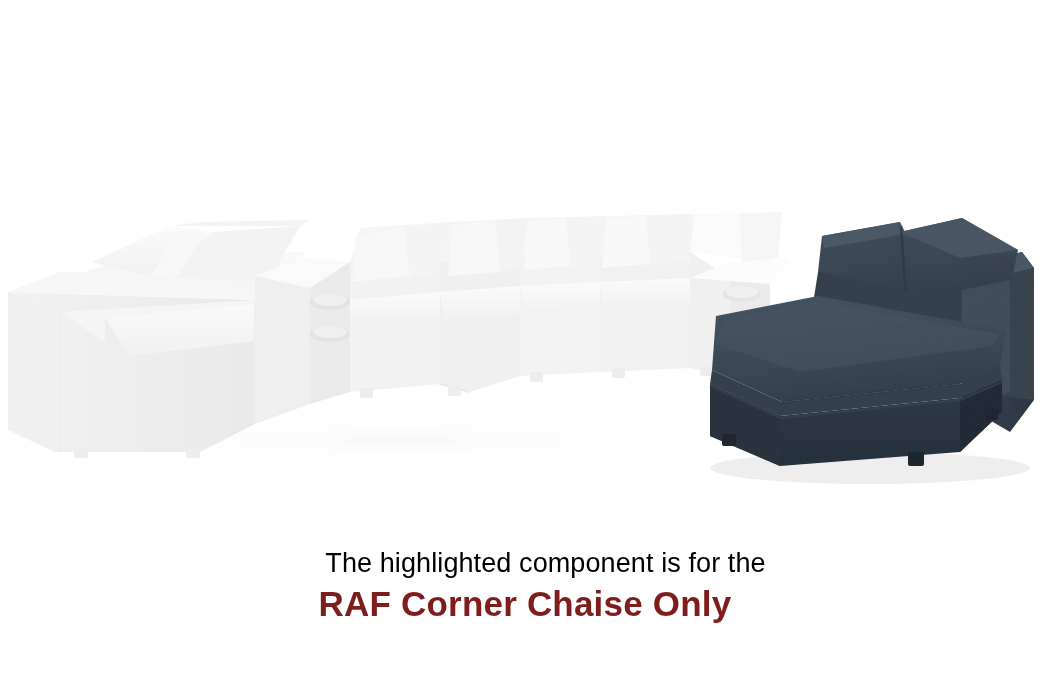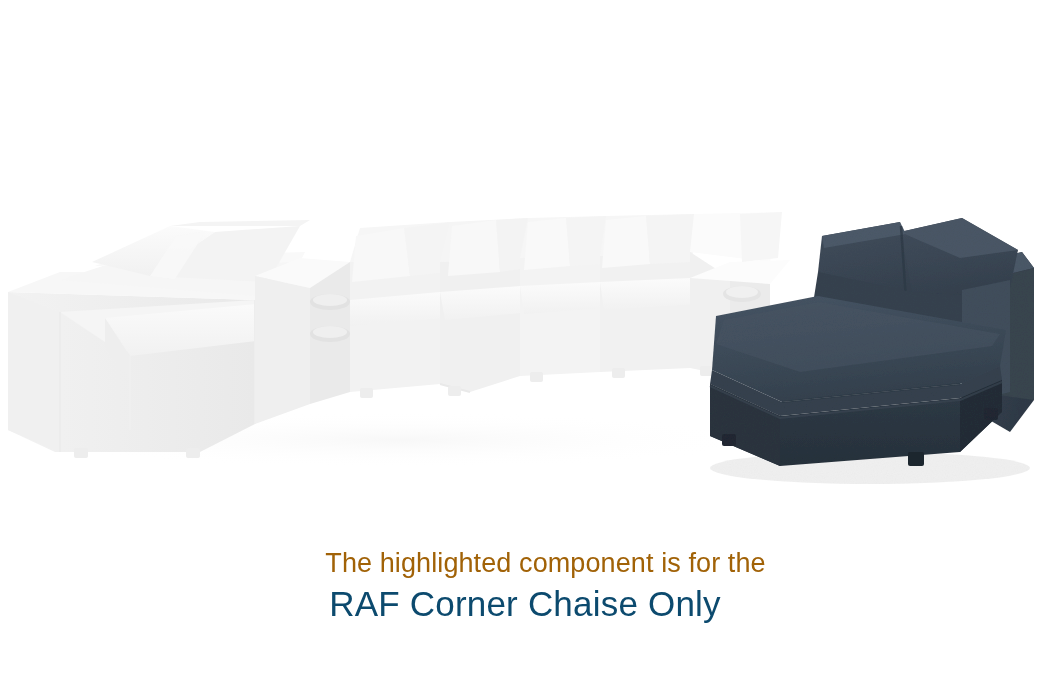--- a/index.html
+++ b/index.html
@@ -37,31 +37,31 @@
   #caption-block {
     position: absolute;
     left: 0;
     top: 545px;
     width: 1050px;
     text-align: center;
   }
   .caption-line-top {
     font-size: 27px;
     line-height: 36px;
-    color: #a16207;
+    color: #000000;
     font-weight: 400;
     letter-spacing: 0.1px;
     white-space: nowrap;
     margin-left: 41px;
   }
   .caption-line-main {
     font-size: 35px;
     line-height: 46px;
-    color: #0c4a6e;
-    font-weight: 400;
+    color: #7f1d1d;
+    font-weight: 700;
     letter-spacing: 0.2px;
     white-space: nowrap;
   }
   .caption-line-bottom {
     font-size: 24px;
     line-height: 34px;
     color: #cecece;
     font-weight: 400;
     letter-spacing: 0.1px;
     white-space: nowrap;

